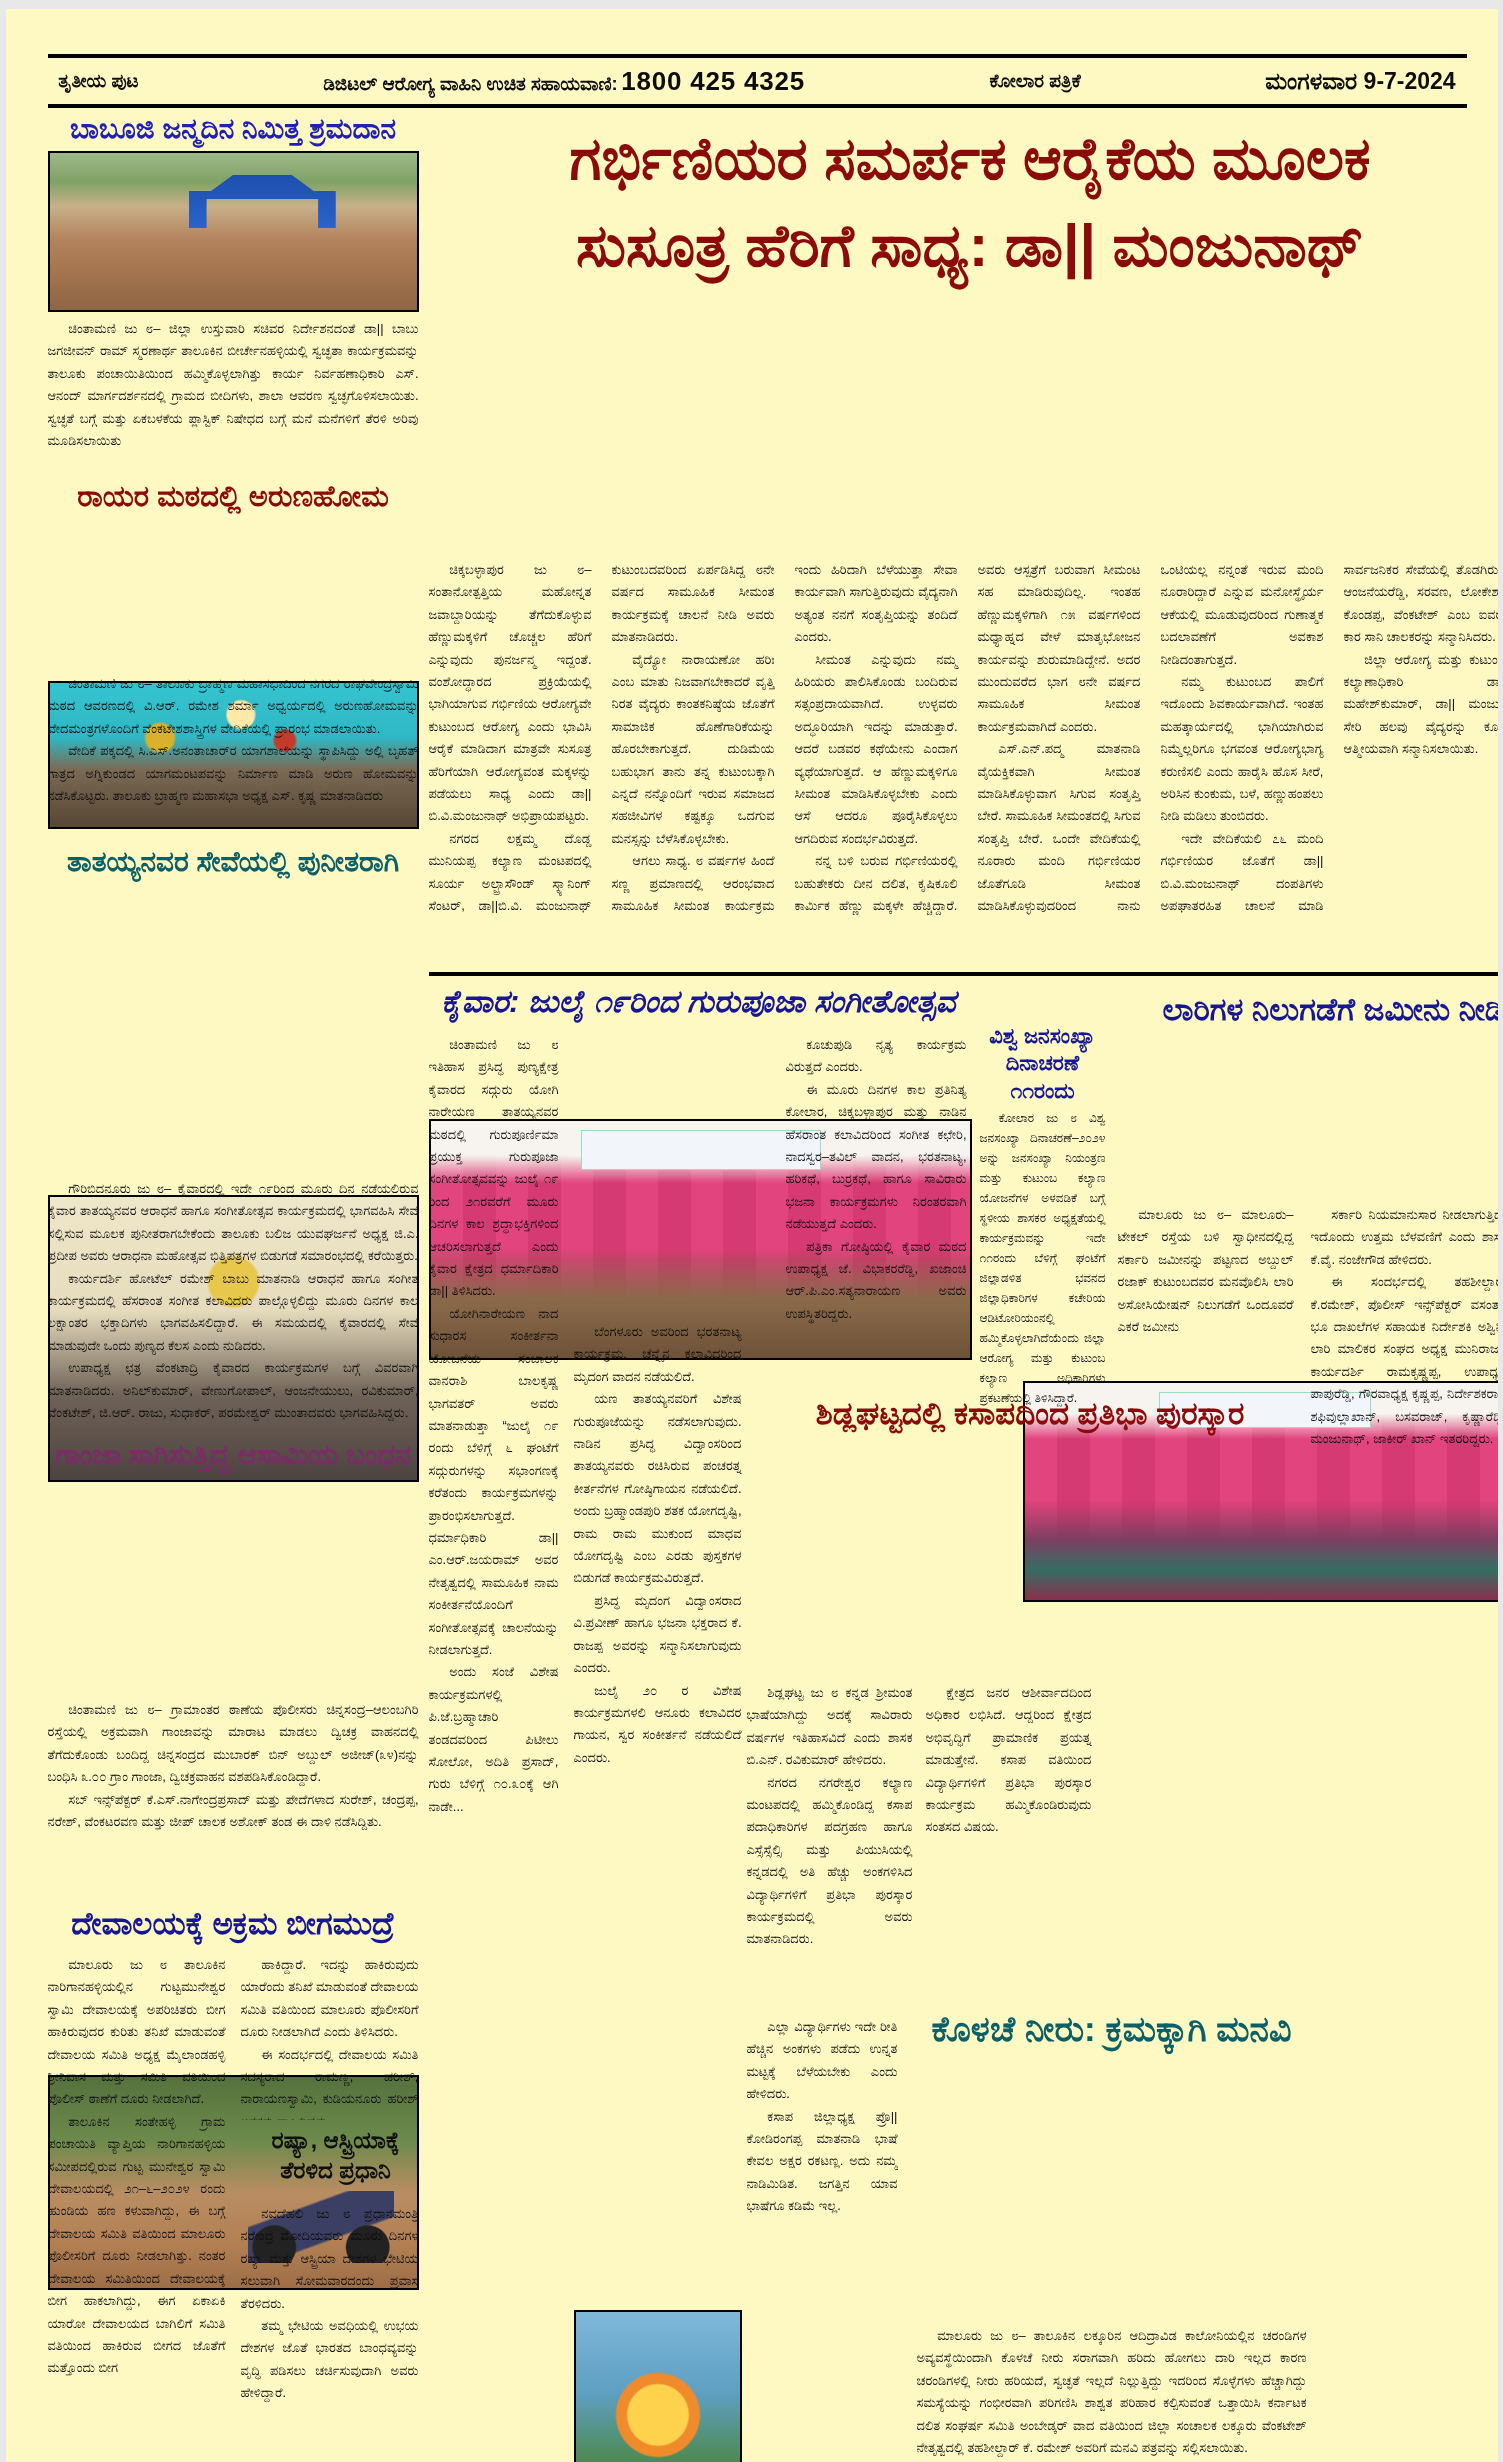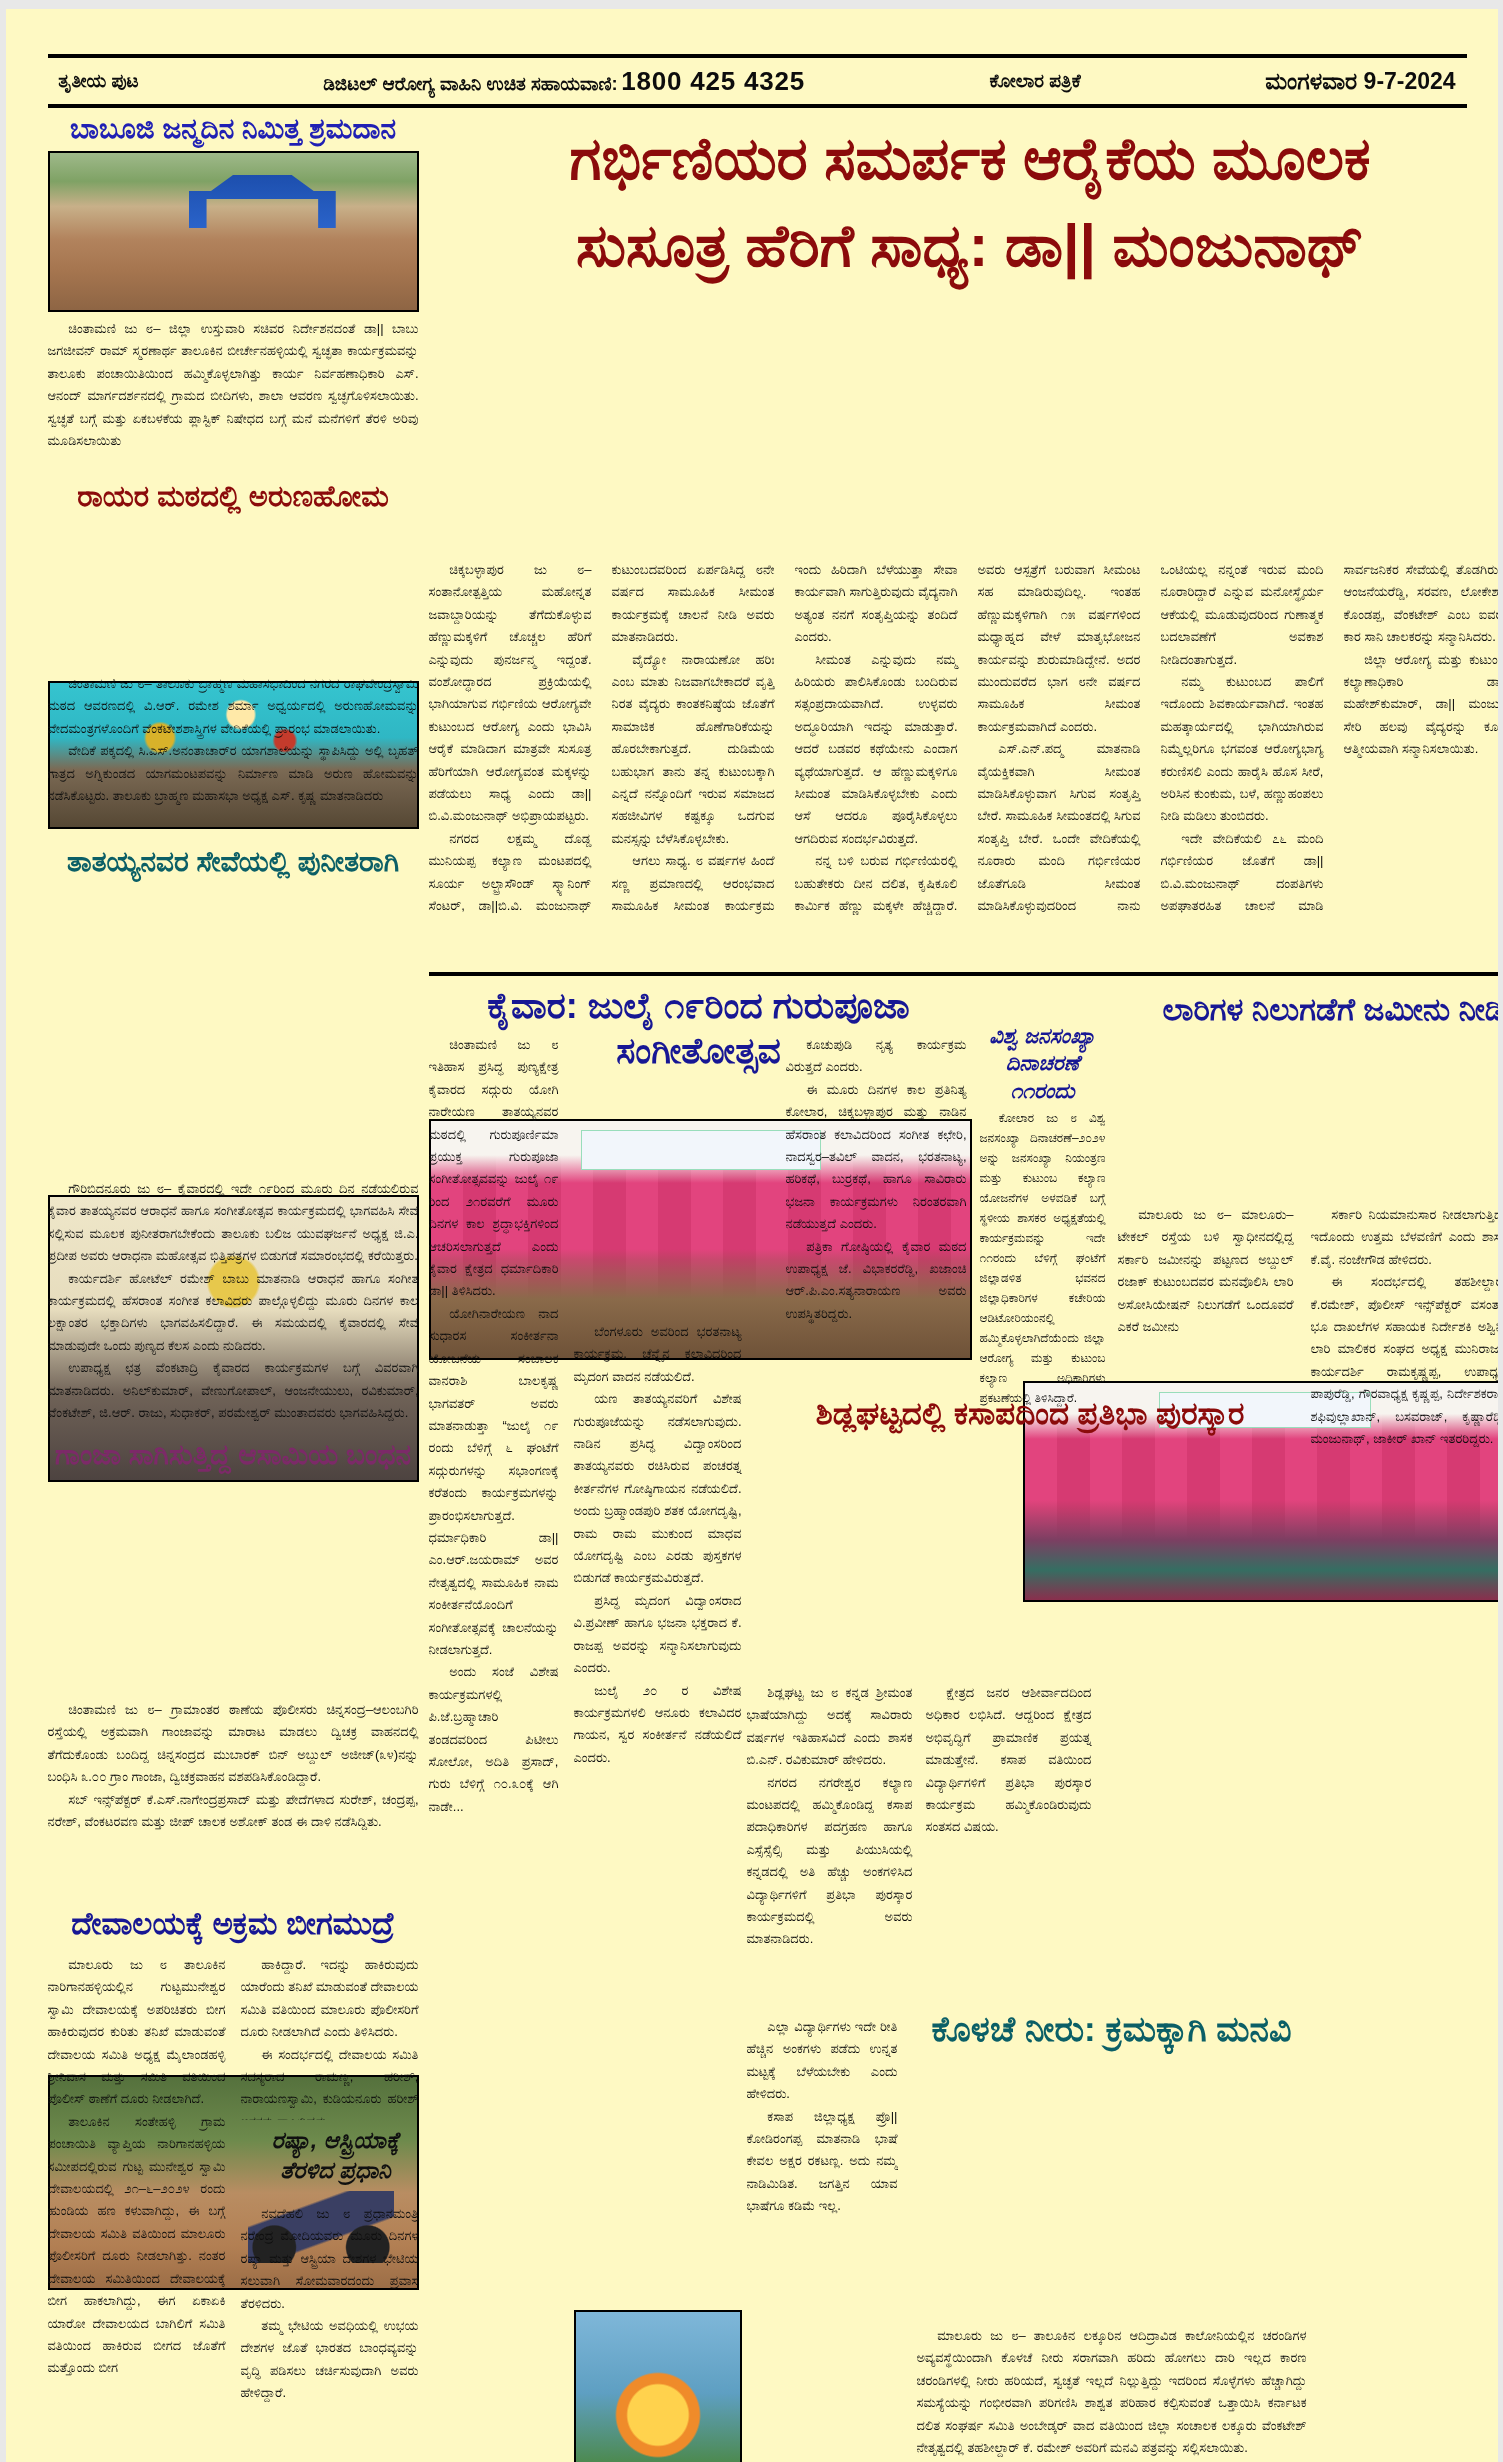--- a/index.html
+++ b/index.html
@@ -50,21 +50,21 @@
      background:linear-gradient(180deg,#f7f4ef 55%,transparent);}
   .ph-curtain .crowd{position:absolute;left:0;bottom:0;width:100%;height:46%;
      background:linear-gradient(180deg,transparent 0%,rgba(120,90,60,.25) 10%,#8a6a4a 46%,#6e5238 100%);}
   .ph-curtain .banner{position:absolute;left:28%;top:4%;width:44%;height:16%;background:#f2f6fb;border:0.8px solid #9db;}
   .ph-women .crowd{background:linear-gradient(180deg,transparent 0%,rgba(150,60,90,.25) 8%,#7c3f62 40%,
      #356e62 70%,#8a2f4d 100%);}
   .ph-deity{background:
      radial-gradient(circle at 50% 38%,#ffd24d 0 16%,#ef8b2a 17% 22%,transparent 23%),
      linear-gradient(180deg,#7fb7d9 0%,#5e9fc2 30%,#4d8a52 55%,#3f7747 80%,#2f5f38 100%);}
   .rule{background:#000;}
-  .subhead{font-weight:bold;line-height:1.3;text-align:center;font-style:italic;}
+  .subhead{font-weight:bold;line-height:1.3;text-align:center;}
 </style>
 </head>
 <body>
 
 <div class="page">
 
   <div class="abs masthead">
     <div class="inner">
       <span class="mh-item">ತೃತೀಯ ಪುಟ</span>
       <span>
@@ -143,21 +143,21 @@
       <p>ಸೀಮಂತ ಎನ್ನುವುದು ನಮ್ಮ ಹಿರಿಯರು ಪಾಲಿಸಿಕೊಂಡು ಬಂದಿರುವ ಸತ್ಸಂಪ್ರದಾಯವಾಗಿದೆ. ಉಳ್ಳವರು ಅದ್ಧೂರಿಯಾಗಿ ಇದನ್ನು ಮಾಡುತ್ತಾರೆ. ಆದರೆ ಬಡವರ ಕಥೆಯೇನು ಎಂದಾಗ ವ್ಯಥೆಯಾಗುತ್ತದೆ. ಆ ಹೆಣ್ಣುಮಕ್ಕಳಿಗೂ ಸೀಮಂತ ಮಾಡಿಸಿಕೊಳ್ಳಬೇಕು ಎಂದು ಆಸೆ ಆದರೂ ಪೂರೈಸಿಕೊಳ್ಳಲು ಆಗದಿರುವ ಸಂದರ್ಭವಿರುತ್ತದೆ.</p>
       <p>ನನ್ನ ಬಳಿ ಬರುವ ಗರ್ಭಿಣಿಯರಲ್ಲಿ ಬಹುತೇಕರು ದೀನ ದಲಿತ, ಕೃಷಿಕೂಲಿ ಕಾರ್ಮಿಕ ಹೆಣ್ಣು ಮಕ್ಕಳೇ ಹೆಚ್ಚಿದ್ದಾರೆ. ಅವರು ಆಸ್ಪತ್ರೆಗೆ ಬರುವಾಗ ಸೀಮಂಟ ಸಹ ಮಾಡಿರುವುದಿಲ್ಲ. ಇಂತಹ ಹೆಣ್ಣುಮಕ್ಕಳಿಗಾಗಿ ೧೫ ವರ್ಷಗಳಿಂದ ಮಧ್ಯಾಹ್ನದ ವೇಳೆ ಮಾತೃಭೋಜನ ಕಾರ್ಯವನ್ನು ಶುರುಮಾಡಿದ್ದೇನೆ. ಅದರ ಮುಂದುವರೆದ ಭಾಗ ೮ನೇ ವರ್ಷದ ಸಾಮೂಹಿಕ ಸೀಮಂತ ಕಾರ್ಯಕ್ರಮವಾಗಿದೆ ಎಂದರು.</p>
       <p>ಎಸ್.ಎನ್.ಪದ್ಮ ಮಾತನಾಡಿ ವೈಯಕ್ತಿಕವಾಗಿ ಸೀಮಂತ ಮಾಡಿಸಿಕೊಳ್ಳುವಾಗ ಸಿಗುವ ಸಂತೃಪ್ತಿ ಬೇರೆ. ಸಾಮೂಹಿಕ ಸೀಮಂತದಲ್ಲಿ ಸಿಗುವ ಸಂತೃಪ್ತಿ ಬೇರೆ. ಒಂದೇ ವೇದಿಕೆಯಲ್ಲಿ ನೂರಾರು ಮಂದಿ ಗರ್ಭಿಣಿಯರ ಜೊತೆಗೂಡಿ ಸೀಮಂತ ಮಾಡಿಸಿಕೊಳ್ಳುವುದರಿಂದ ನಾನು ಒಂಟಿಯಲ್ಲ ನನ್ನಂತೆ ಇರುವ ಮಂದಿ ನೂರಾರಿದ್ದಾರೆ ಎನ್ನುವ ಮನೋಸ್ಥೈರ್ಯ ಆಕೆಯಲ್ಲಿ ಮೂಡುವುದರಿಂದ ಗುಣಾತ್ಮಕ ಬದಲಾವಣೆಗೆ ಅವಕಾಶ ನೀಡಿದಂತಾಗುತ್ತದೆ.</p>
       <p>ನಮ್ಮ ಕುಟುಂಬದ ಪಾಲಿಗೆ ಇದೊಂದು ಶಿವಕಾರ್ಯವಾಗಿದೆ. ಇಂತಹ ಮಹತ್ಕಾರ್ಯದಲ್ಲಿ ಭಾಗಿಯಾಗಿರುವ ನಿಮ್ಮೆಲ್ಲರಿಗೂ ಭಗವಂತ ಆರೋಗ್ಯಭಾಗ್ಯ ಕರುಣಿಸಲಿ ಎಂದು ಹಾರೈಸಿ ಹೊಸ ಸೀರೆ, ಅರಿಸಿನ ಕುಂಕುಮ, ಬಳೆ, ಹಣ್ಣುಹಂಪಲು ನೀಡಿ ಮಡಿಲು ತುಂಬಿದರು.</p>
       <p>ಇದೇ ವೇದಿಕೆಯಲಿ ೭೬ ಮಂದಿ ಗರ್ಭಿಣಿಯರ ಜೊತೆಗೆ ಡಾ|| ಬಿ.ವಿ.ಮಂಜುನಾಥ್ ದಂಪತಿಗಳು ಅಪಘಾತರಹಿತ ಚಾಲನೆ ಮಾಡಿ ಸಾರ್ವಜನಿಕರ ಸೇವೆಯಲ್ಲಿ ತೊಡಗಿರುವ ಆಂಜನೆಯರೆಡ್ಡಿ, ಸರವಣ, ಲೋಕೇಶ್, ಕೊಂಡಪ್ಪ, ವೆಂಕಟೇಶ್ ಎಂಬ ಐವರು ಕಾರ ಸಾನಿ ಚಾಲಕರನ್ನು ಸನ್ಮಾನಿಸಿದರು.</p>
       <p>ಜಿಲ್ಲಾ ಆರೋಗ್ಯ ಮತ್ತು ಕುಟುಂಬ ಕಲ್ಯಾಣಾಧಿಕಾರಿ ಡಾ|| ಮಹೇಶ್‌ಕುಮಾರ್, ಡಾ|| ಮಂಜುಳ ಸೇರಿ ಹಲವು ವೈದ್ಯರನ್ನು ಕೂಡ ಆತ್ಮೀಯವಾಗಿ ಸನ್ಮಾನಿಸಲಾಯಿತು.</p>
     </div>
 
   <div class="abs rule" style="left:423px;top:963px;width:1078px;height:3.9px;"></div>
 
-  <div class="abs headline h-navy" style="left:423px;top:974px;width:540px;height:40px;font-size:36px;">ಕೈವಾರ: ಜುಲೈ ೧೯ರಿಂದ ಗುರುಪೂಜಾ ಸಂಗೀತೋತ್ಸವ</div>
+  <div class="abs headline h-navy" style="left:423px;top:974px;width:540px;height:40px;font-size:31px;font-style:italic;">ಕೈವಾರ: ಜುಲೈ ೧೯ರಿಂದ ಗುರುಪೂಜಾ ಸಂಗೀತೋತ್ಸವ</div>
   <div class="abs btxt" style="left:423px;top:1025px;width:130px;height:1399px;">
       <p>ಚಿಂತಾಮಣಿ ಜು ೮ ಇತಿಹಾಸ ಪ್ರಸಿದ್ಧ ಪುಣ್ಯಕ್ಷೇತ್ರ ಕೈವಾರದ ಸದ್ಗುರು ಯೋಗಿ ನಾರೇಯಣ ತಾತಯ್ಯನವರ ಮಠದಲ್ಲಿ ಗುರುಪೂರ್ಣಿಮಾ ಪ್ರಯುಕ್ತ ಗುರುಪೂಜಾ ಸಂಗೀತೋತ್ಸವವನ್ನು ಜುಲೈ ೧೯ ರಿಂದ ೨೧ರವರೆಗೆ ಮೂರು ದಿನಗಳ ಕಾಲ ಶ್ರದ್ಧಾಭಕ್ತಿಗಳಿಂದ ಆಚರಿಸಲಾಗುತ್ತದೆ ಎಂದು ಕೈವಾರ ಕ್ಷೇತ್ರದ ಧರ್ಮಾದಿಕಾರಿ ಡಾ|| ತಿಳಿಸಿದರು.</p>
       <p>ಯೋಗಿನಾರೇಯಣ ನಾದ ಸುಧಾರಸ ಸಂಕೀರ್ತನಾ ಯೋಜನೆಯ ಸಂಚಾಲಕ ವಾನರಾಶಿ ಬಾಲಕೃಷ್ಣ ಭಾಗವತರ್ ಅವರು ಮಾತನಾಡುತ್ತಾ “ಜುಲೈ ೧೯ ರಂದು ಬೆಳಿಗ್ಗೆ ೬ ಘಂಟೆಗೆ ಸದ್ಗುರುಗಳನ್ನು ಸಭಾಂಗಣಕ್ಕೆ ಕರೆತಂದು ಕಾರ್ಯಕ್ರಮಗಳನ್ನು ಪ್ರಾರಂಭಿಸಲಾಗುತ್ತದೆ. ಧರ್ಮಾಧಿಕಾರಿ ಡಾ||ಎಂ.ಆರ್.ಜಯರಾಮ್ ಅವರ ನೇತೃತ್ವದಲ್ಲಿ ಸಾಮೂಹಿಕ ನಾಮ ಸಂಕೀರ್ತನೆಯೊಂದಿಗೆ ಸಂಗೀತೋತ್ಸವಕ್ಕೆ ಚಾಲನೆಯನ್ನು ನೀಡಲಾಗುತ್ತದೆ.</p>
       <p>ಅಂದು ಸಂಜೆ ವಿಶೇಷ ಕಾರ್ಯಕ್ರಮಗಳಲ್ಲಿ ಪಿ.ಜೆ.ಬ್ರಹ್ಮಾಚಾರಿ ತಂಡದವರಿಂದ ಪಿಟೀಲು ಸೋಲೋ, ಅದಿತಿ ಪ್ರಸಾದ್, ಗುರು ಬೆಳಿಗ್ಗೆ ೧೦.೩೦ಕ್ಕೆ ಆಗಿ ನಾಡೇ...</p>
     </div>
   <div class="abs photo ph-deity" style="left:568px;top:1028px;width:168px;height:275px;"></div>
   <div class="abs btxt" style="left:568px;top:1312px;width:168px;height:1112px;">
       <p>ಬೆಂಗಳೂರು ಅವರಿಂದ ಭರತನಾಟ್ಯ ಕಾರ್ಯಕ್ರಮ, ಚೆನ್ನೈನ ಕಲಾವಿದರಿಂದ ಮೃದಂಗ ವಾದನ ನಡೆಯಲಿದೆ.</p>
       <p>ಯಣ ತಾತಯ್ಯನವರಿಗೆ ವಿಶೇಷ ಗುರುಪೂಜೆಯನ್ನು ನಡೆಸಲಾಗುವುದು. ನಾಡಿನ ಪ್ರಸಿದ್ಧ ವಿದ್ವಾಂಸರಿಂದ ತಾತಯ್ಯನವರು ರಚಿಸಿರುವ ಪಂಚರತ್ನ ಕೀರ್ತನೆಗಳ ಗೋಷ್ಠಿಗಾಯನ ನಡೆಯಲಿದೆ. ಅಂದು ಬ್ರಹ್ಮಾಂಡಪುರಿ ಶತಕ ಯೋಗದೃಷ್ಟಿ, ರಾಮ ರಾಮ ಮುಕುಂದ ಮಾಧವ ಯೋಗದೃಷ್ಟಿ ಎಂಬ ಎರಡು ಪುಸ್ತಕಗಳ ಬಿಡುಗಡೆ ಕಾರ್ಯಕ್ರಮವಿರುತ್ತದೆ.</p>
       <p>ಪ್ರಸಿದ್ಧ ಮೃದಂಗ ವಿದ್ವಾಂಸರಾದ ವಿ.ಪ್ರವೀಣ್ ಹಾಗೂ ಭಜನಾ ಭಕ್ತರಾದ ಕೆ. ರಾಜಪ್ಪ ಅವರನ್ನು ಸನ್ಮಾನಿಸಲಾಗುವುದು ಎಂದರು.</p>

